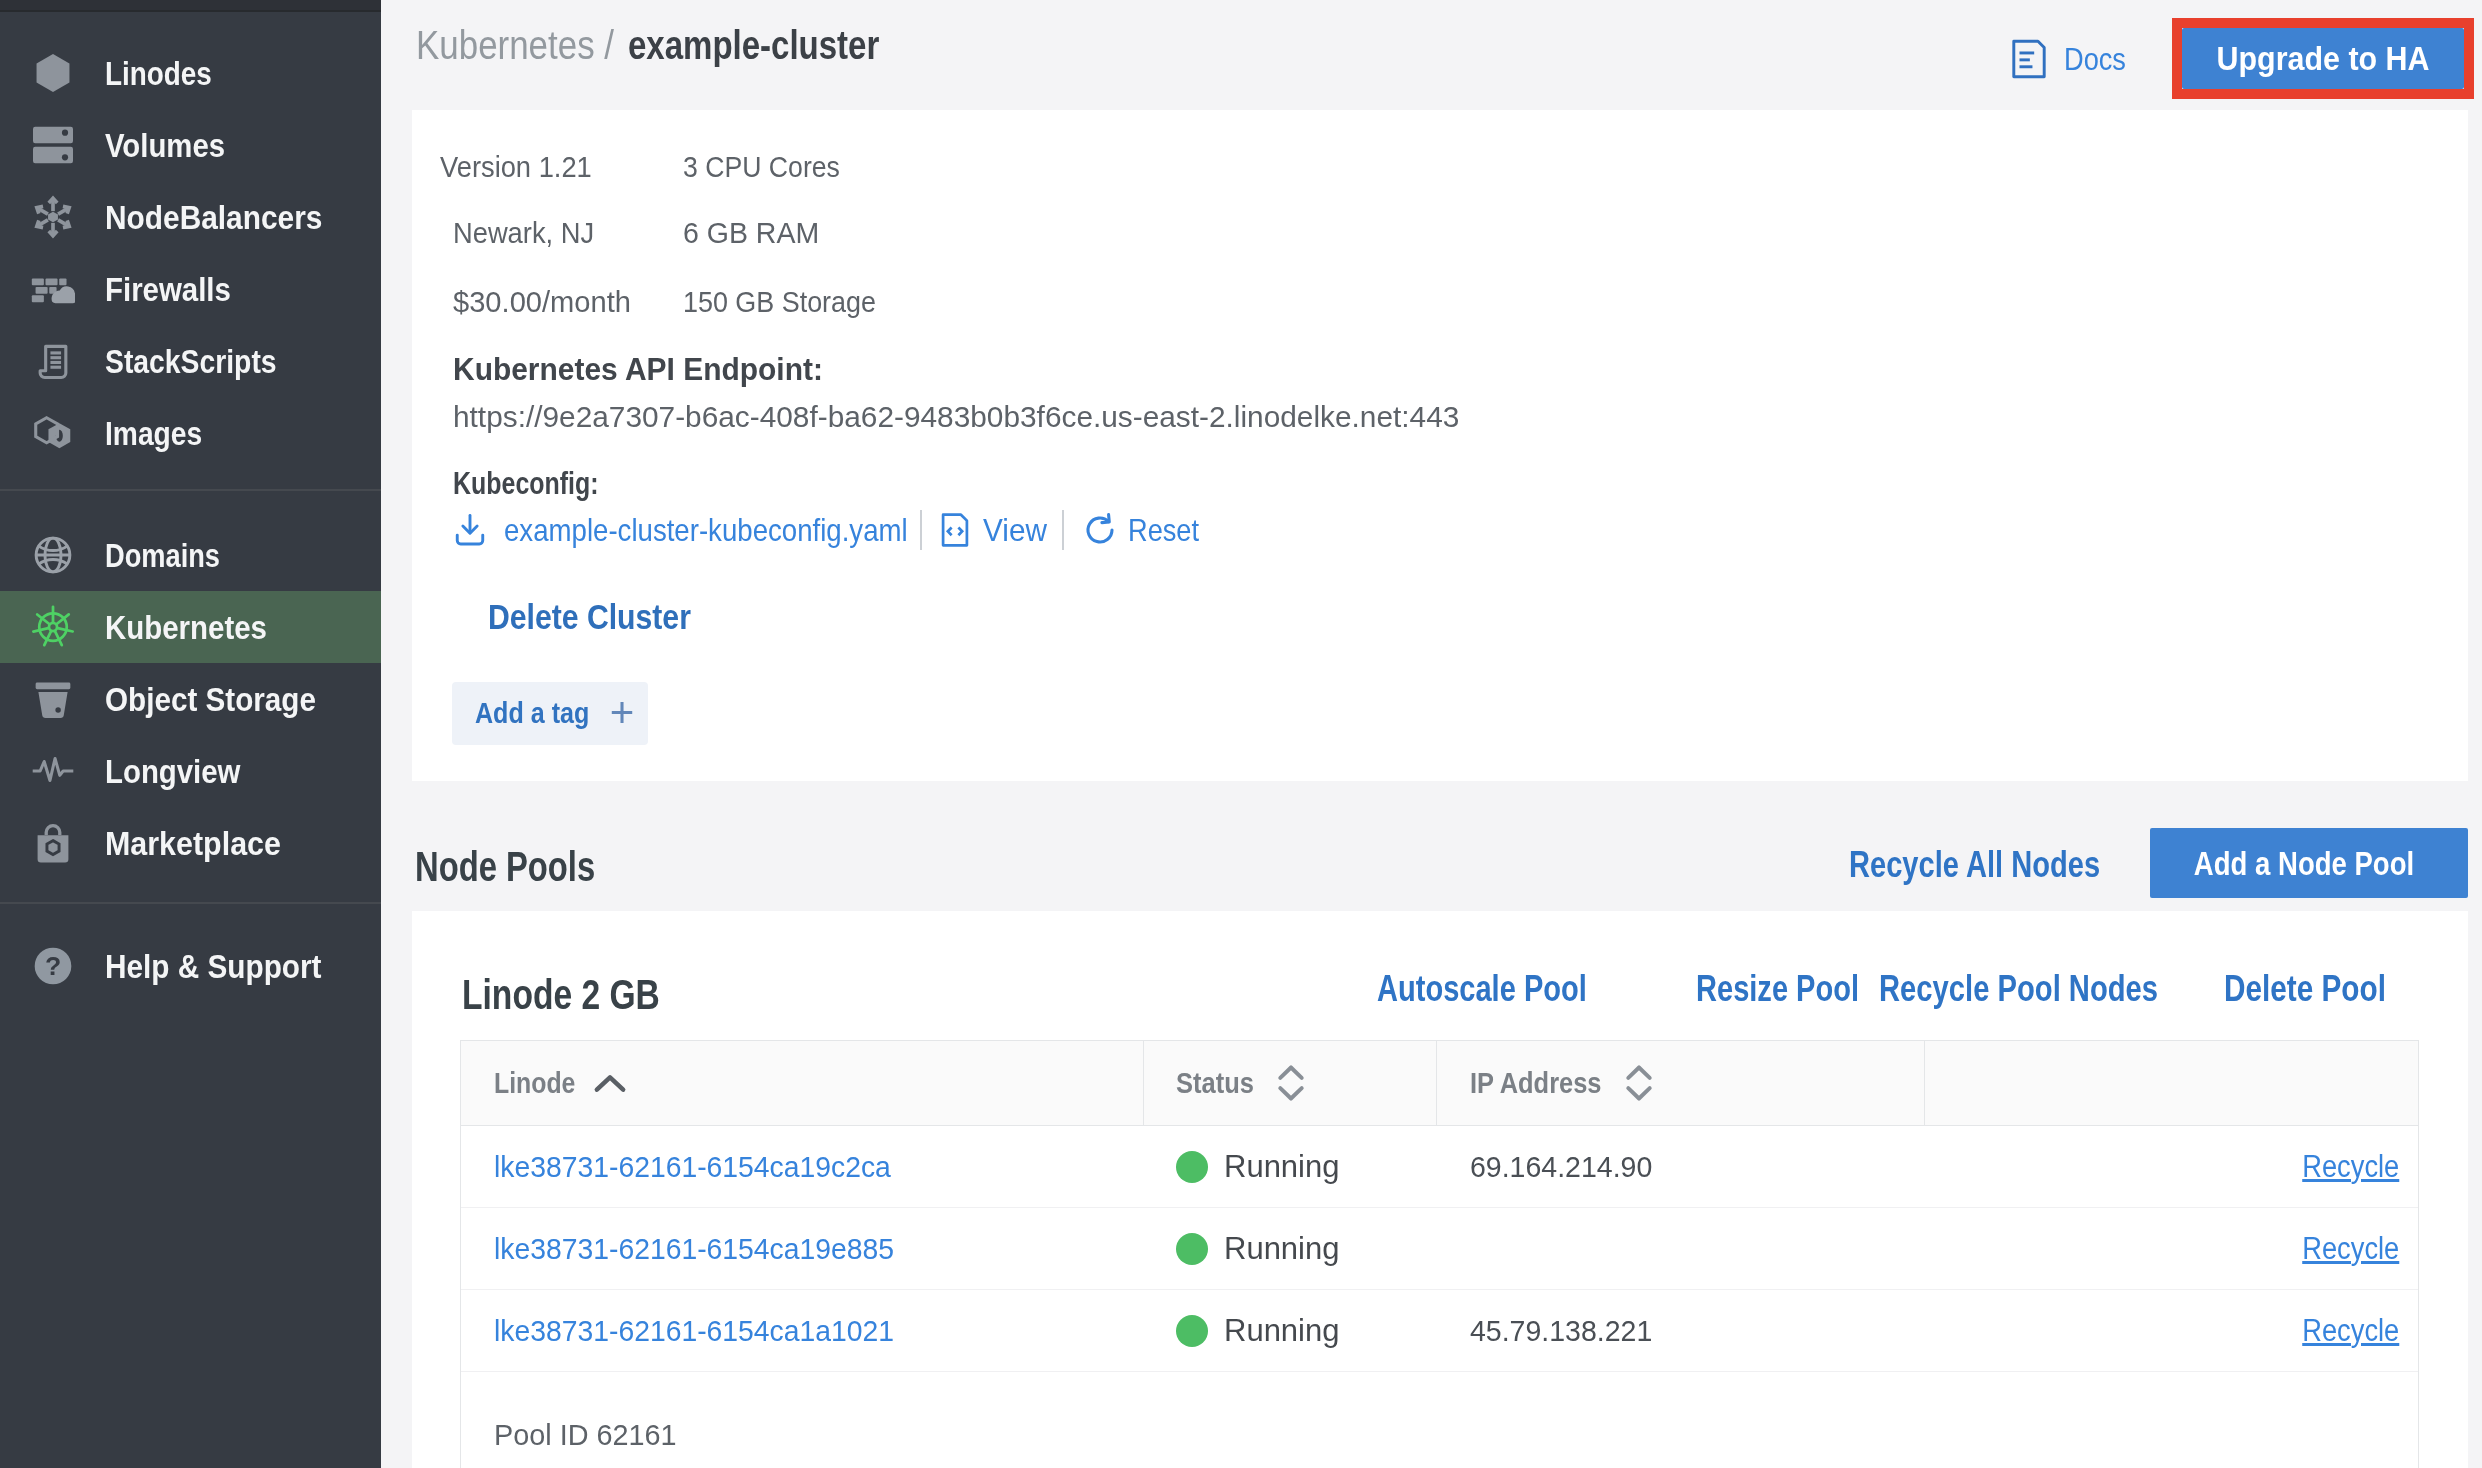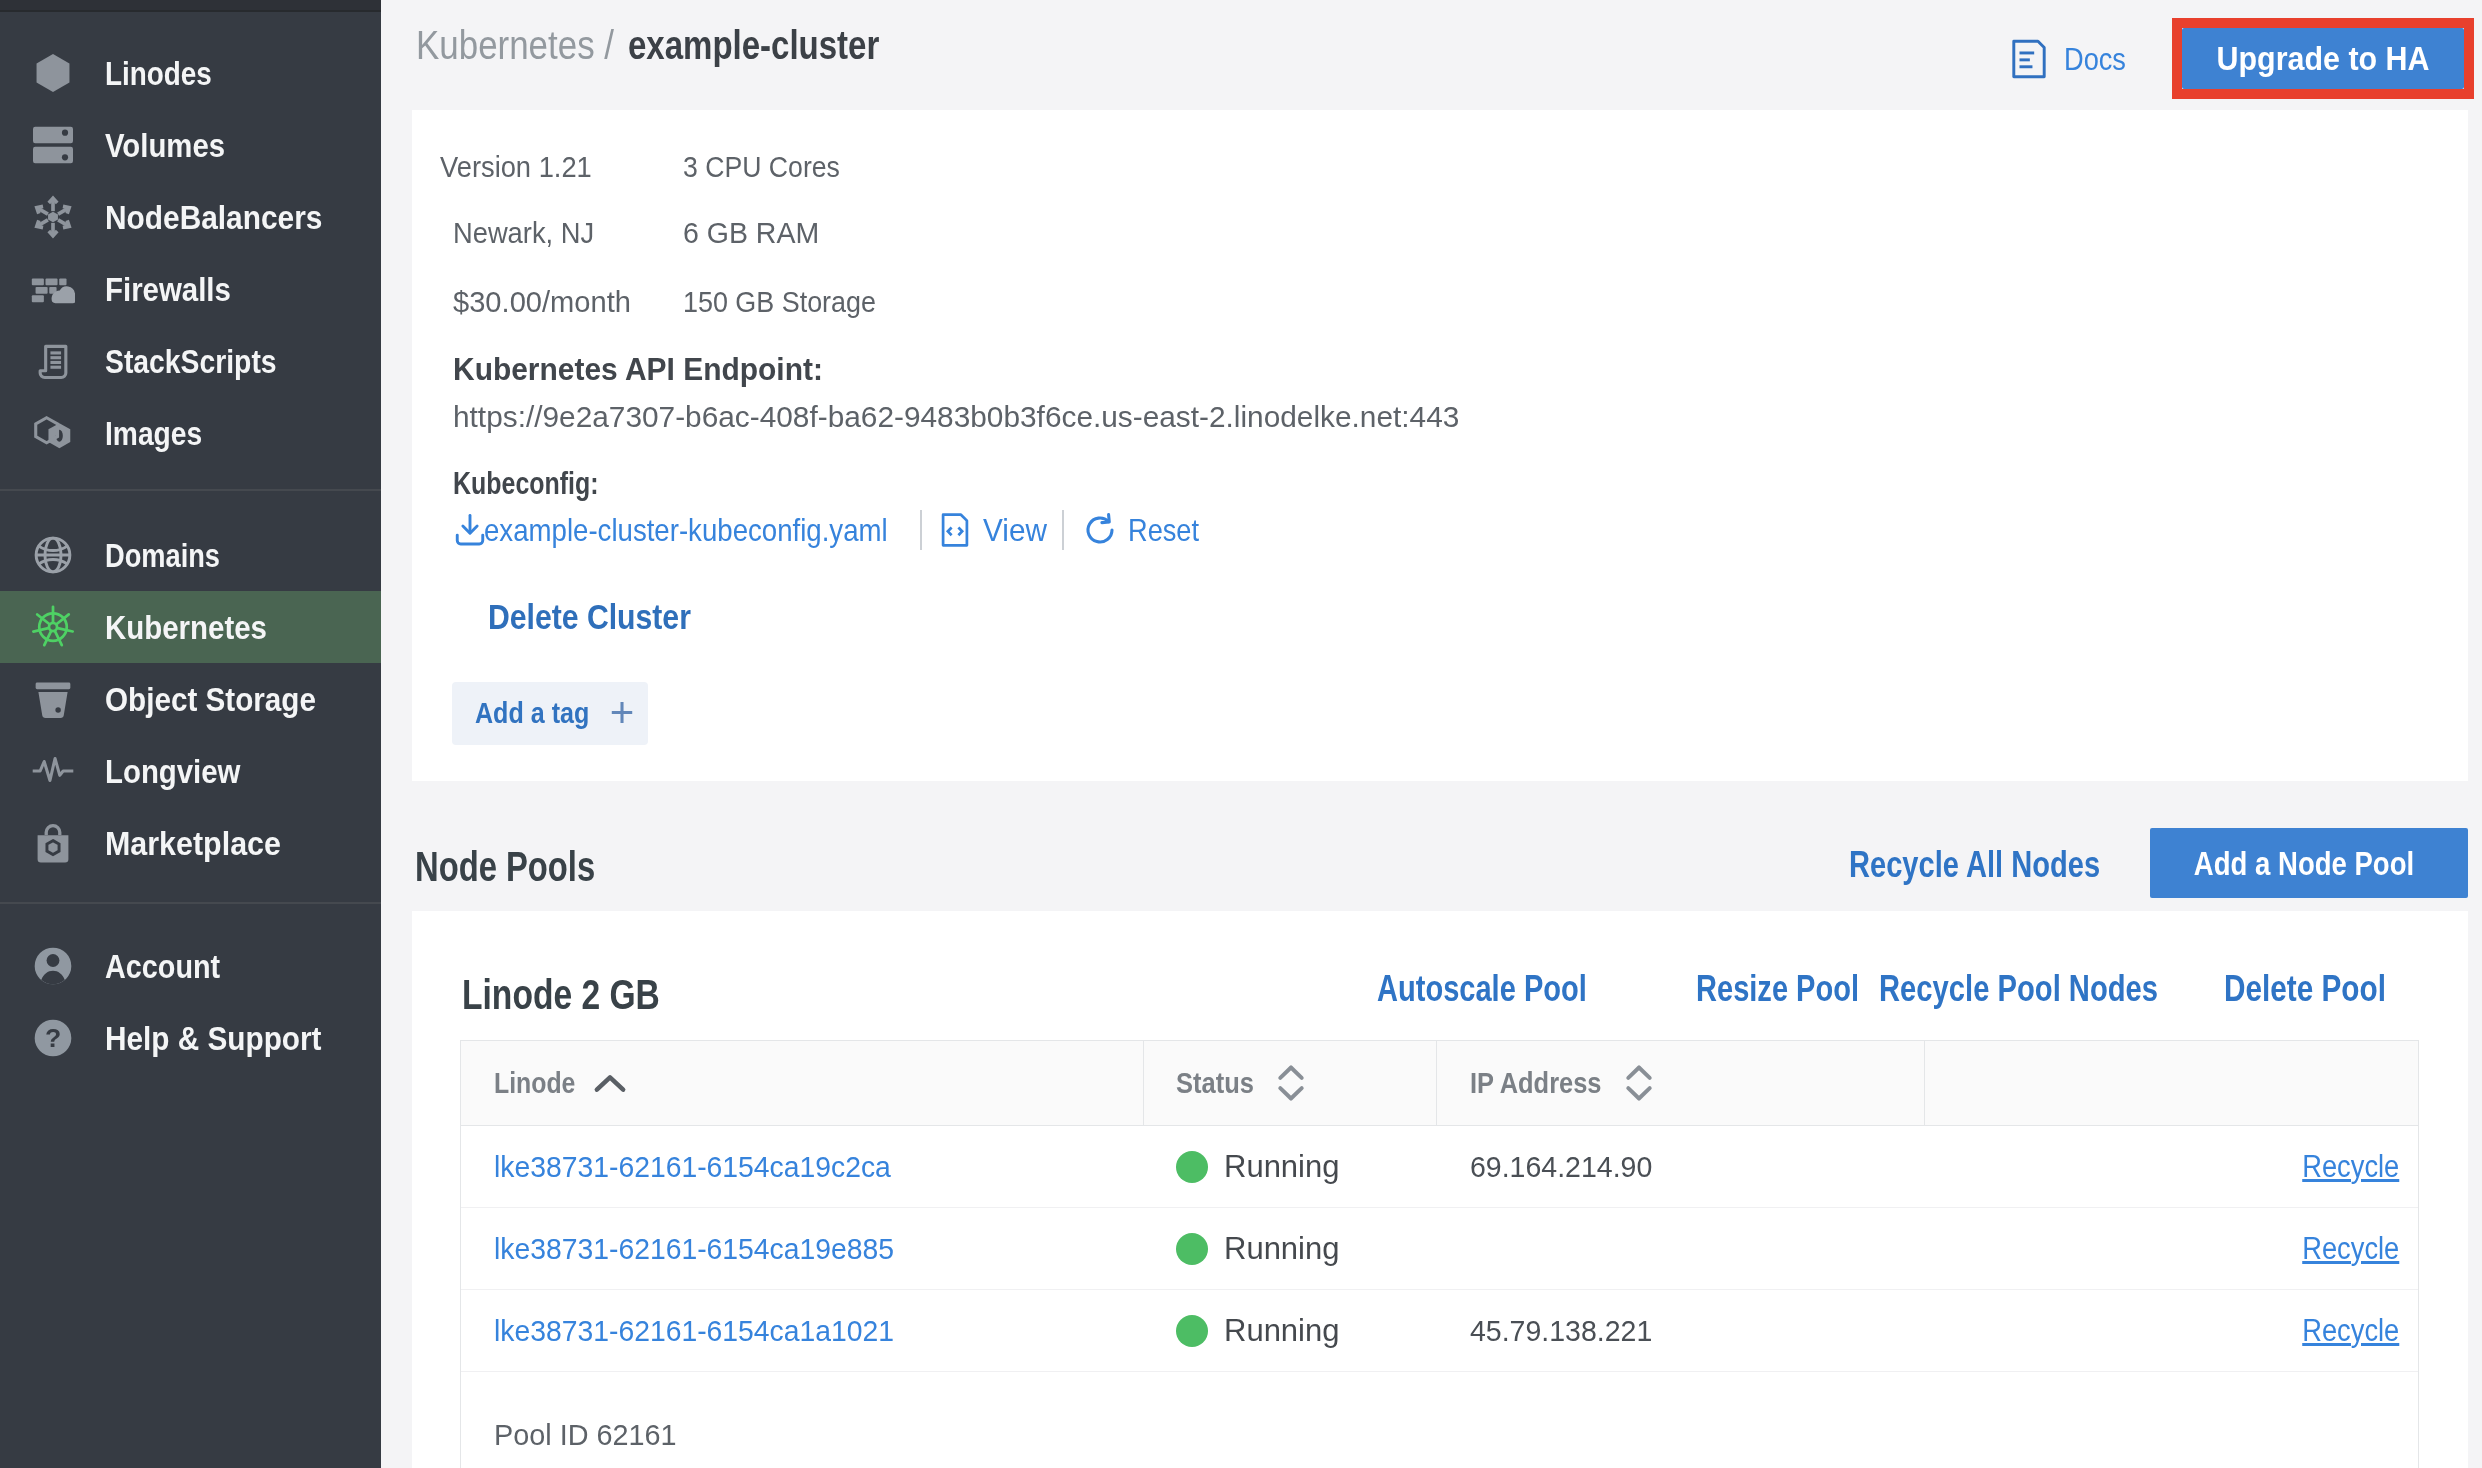--- a/index.html
+++ b/index.html
@@ -203,30 +203,20 @@
             <path d="M12 10.7 L15.3 12.6 V16.4 L12 18.3 L8.7 16.4 V12.6 Z" fill="none" stroke="#363b43" stroke-width="1.6"></path>
           </svg>
         </span>
         <span class="lbl cx" style="transform:scaleX(0.895)">Marketplace</span>
       </div>
     <div class="nav-div" style="margin:23px 0 26px 0;"></div>
     <div class="nav-item">
         <span class="ic">
           <svg class="sic" width="46" height="46" viewBox="0 0 24 24">
             <circle cx="12" cy="12" r="10" fill="#9098a1"></circle>
-            <circle cx="12" cy="9" r="3.5" fill="#363b43"></circle>
-            <path d="M5.6 19.6 C6.8 16.4 9.2 14.6 12 14.6 C14.8 14.6 17.2 16.4 18.4 19.6 A10 10 0 0 1 5.6 19.6 Z" fill="#363b43"></path>
-          </svg>
-        </span>
-        <span class="lbl cx" style="transform:scaleX(0.847)">Account</span>
-      </div>
-    <div class="nav-item">
-        <span class="ic">
-          <svg class="sic" width="46" height="46" viewBox="0 0 24 24">
-            <circle cx="12" cy="12" r="10" fill="#9098a1"></circle>
             <text x="12" y="17" text-anchor="middle" font-family="Liberation Sans" font-size="14.5" font-weight="bold" fill="#363b43">?</text>
           </svg>
         </span>
         <span class="lbl cx" style="transform:scaleX(0.875)">Help &amp; Support</span>
       </div>
   </div>
 </div>
 
 <div class="main">
   <div class="cr1"><span class="cx" id="cr1" style="transform:scaleX(0.873)">Kubernetes /</span></div>
@@ -255,21 +245,21 @@
     <div class="line" style="left:271px; top:172px;"><span class="cx" style="transform:scaleX(0.897)">150 GB Storage</span></div>
     <div class="lineb" style="left:41px; top:240px;"><span class="cx" id="t-api" style="transform:scaleX(0.966)">Kubernetes API Endpoint:</span></div>
     <div class="line" style="left:41px; top:287px;text-align:right;"><span class="cx" id="t-url" style="transform:scaleX(0.994)">https://9e2a7307-b6ac-408f-ba62-9483b0b3f6ce.us-east-2.linodelke.net:443</span></div>
     <div class="lineb" style="left:41px; top:354px;"><span class="cx" id="t-kcf" style="transform:scaleX(0.805)">Kubeconfig:</span></div>
 
     <span class="abs" style="position:absolute; left:41px; top:402px;"><svg width="34" height="36" viewBox="0 0 20 21" fill="none" stroke="#3683dc" stroke-width="1.7" stroke-linecap="round" stroke-linejoin="round">
           <line x1="10" y1="2" x2="10" y2="12"></line>
           <polyline points="5.8,8.2 10,12.4 14.2,8.2"></polyline>
           <path d="M2.5 13.5 v3.2 a2 2 0 0 0 2 2 h11 a2 2 0 0 0 2 -2 v-3.2"></path>
         </svg></span>
-    <div class="kc" style="left:72px; top:400px;"><span class="cx" id="t-yaml" style="transform:scaleX(0.863)">example-cluster-kubeconfig.yaml</span></div>
+    <div class="kc" style="left:92px; top:400px;"><span class="cx" id="t-yaml" style="transform:scaleX(0.863)">example-cluster-kubeconfig.yaml</span></div>
     <div class="kcsep" style="left:508px; top:400px;"></div>
     <span style="position:absolute; left:526px; top:402px;"><svg width="34" height="36" viewBox="0 0 20 21" fill="none" stroke="#3683dc" stroke-width="1.6">
           <path d="M3 1.5 H13.5 L17 5 V19.5 H3 Z" stroke-linejoin="round"></path>
           <polyline points="8,9 5.8,11.3 8,13.6"></polyline>
           <polyline points="12,9 14.2,11.3 12,13.6"></polyline>
         </svg></span>
     <div class="kc" style="left:571px; top:400px;"><span class="cx" style="transform:scaleX(0.93)">View</span></div>
     <div class="kcsep" style="left:650px; top:400px;"></div>
     <span style="position:absolute; left:670px; top:402px;"><svg width="36" height="36" viewBox="0 0 21 21" fill="none" stroke="#3683dc" stroke-width="1.8" stroke-linecap="round">
           <path d="M17.5 10.5 a7 7 0 1 1 -2.05 -4.95"></path>

